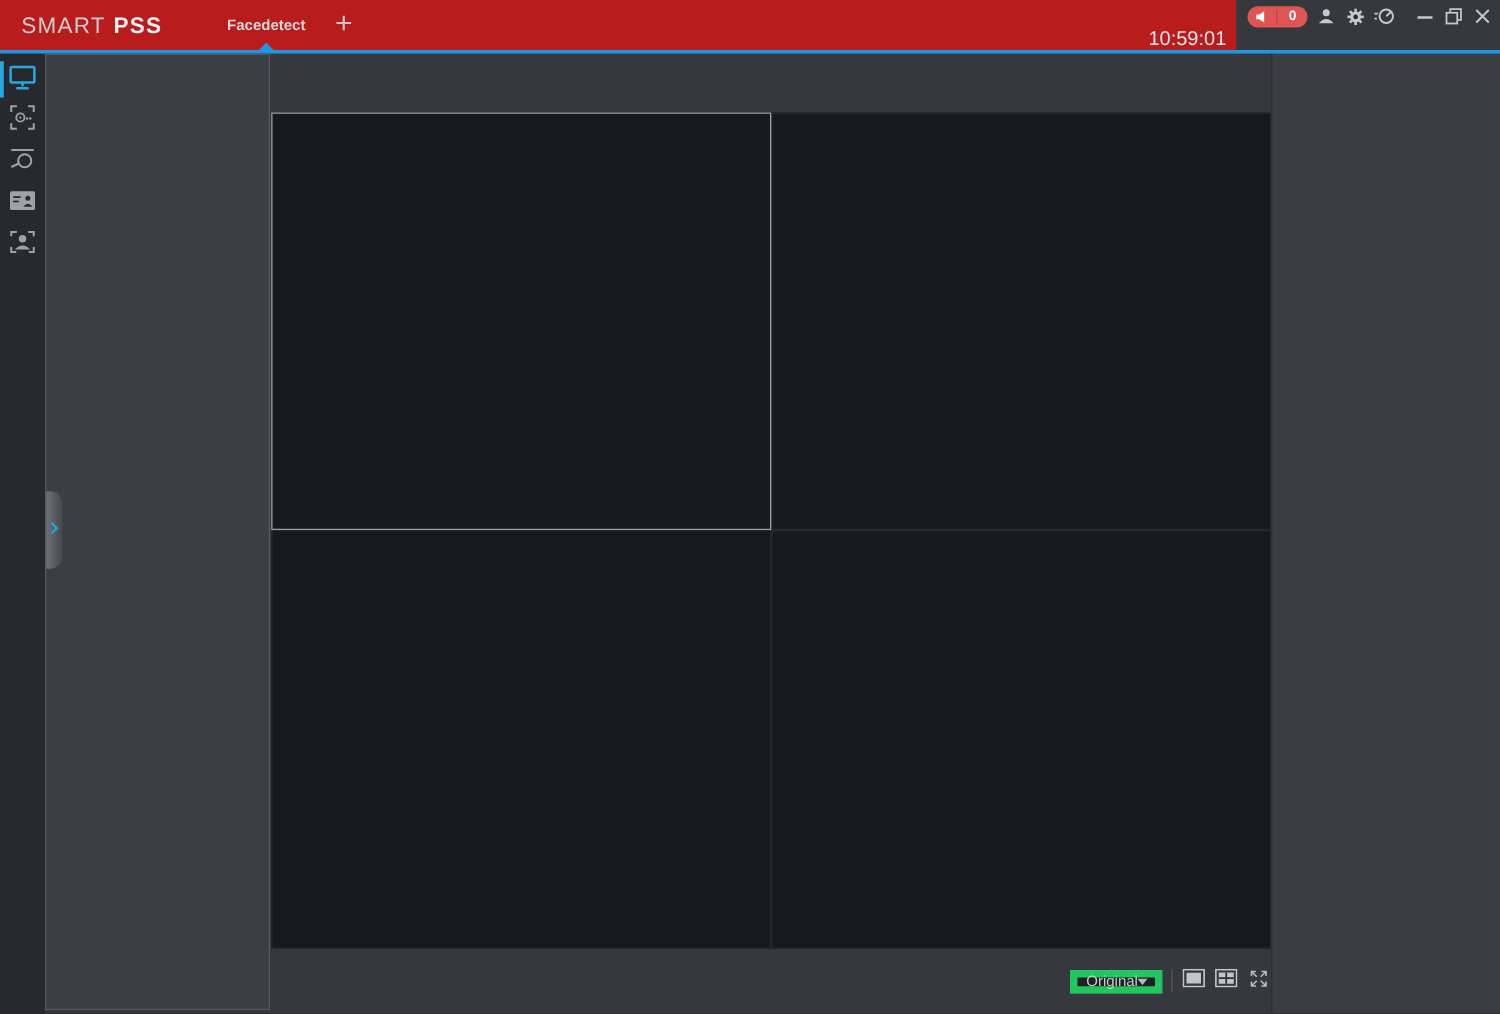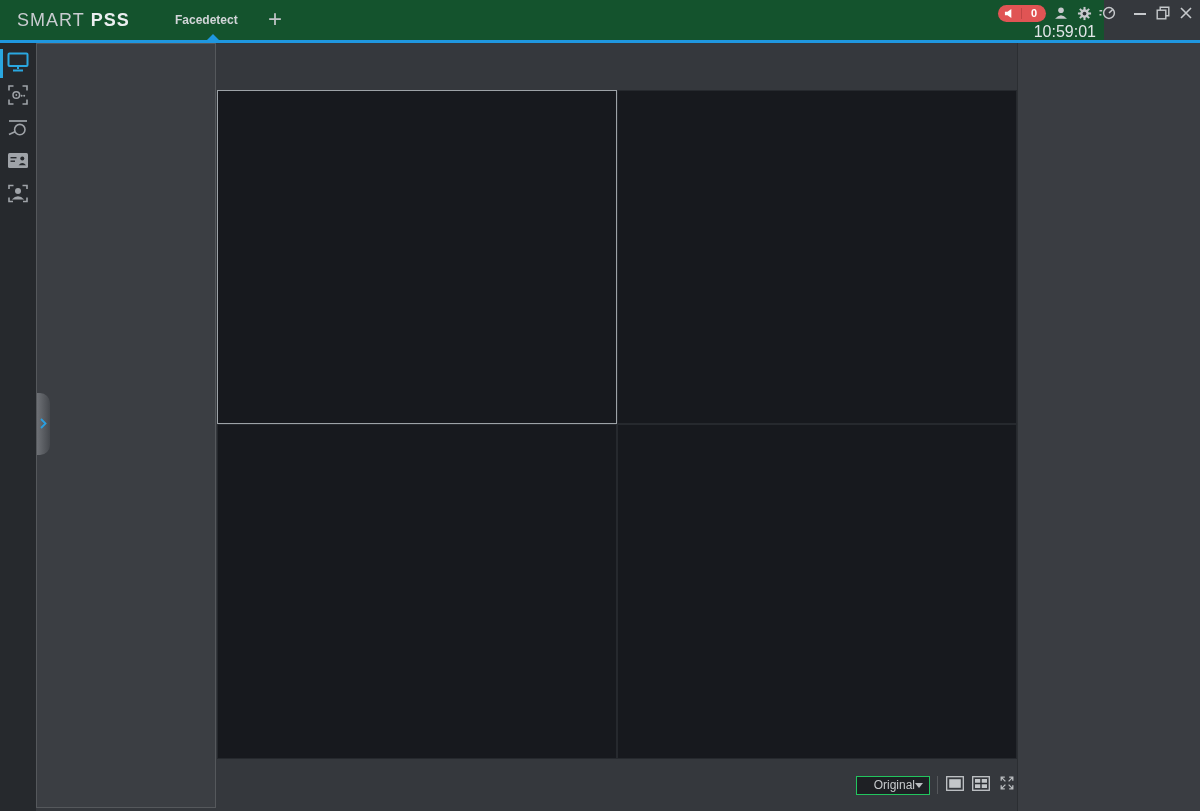--- a/index.html
+++ b/index.html
@@ -3,25 +3,25 @@
 <meta charset="utf-8">
 <style>
   html,body{margin:0;padding:0;background:#1b1d21;}
   *{box-sizing:border-box;}
   .window{
     position:relative;width:1200px;height:811px;overflow:hidden;
     background:#35383d;font-family:"Liberation Sans",sans-serif;
     -webkit-font-smoothing:antialiased;
   }
   
-  .topbar{position:absolute;left:0;top:0;width:1104px;height:40px;background:#14532d;}
+  .topbar{position:absolute;left:0;top:0;width:989px;height:40px;background:#b91c1c;}
   .accent-line{position:absolute;left:0;top:40px;width:1200px;height:3px;background:#1f97e0;}
   .logo{position:absolute;left:17px;top:0;height:40px;line-height:40px;font-size:18px;letter-spacing:1px;color:#c9ccd0;}
   .logo b{color:#eceef0;font-weight:bold;}
-  .tab{position:absolute;left:175px;top:0;width:76px;height:40px;line-height:40px;text-align:left;
+  .tab{position:absolute;left:175px;top:0;width:76px;height:40px;line-height:40px;text-align:center;
        font-size:12px;font-weight:bold;color:#d2d5d8;cursor:default;}
   .tab-indicator{position:absolute;left:207px;top:34px;width:0;height:0;
        border-left:6px solid transparent;border-right:6px solid transparent;border-bottom:6px solid #1f97e0;}
   .add-tab{position:absolute;left:262px;top:0;width:26px;height:40px;line-height:38px;text-align:center;
        font-size:24px;font-weight:100;color:#c2c5c8;}
   .alarm-pill{position:absolute;left:998px;top:5px;width:48px;height:17px;border-radius:9px;
        background:#e05454;display:flex;align-items:center;}
   .alarm-pill .spk{width:23px;display:flex;justify-content:center;align-items:center;}
   .alarm-pill .div{width:1px;height:11px;background:#c04545;}
   .alarm-pill .cnt{flex:1;text-align:center;color:#ffffff;font-size:11px;font-weight:bold;line-height:17px;}
@@ -37,21 +37,21 @@
        background:linear-gradient(90deg,#6e7176,#45484d);border-radius:0 10px 10px 0;
        display:flex;align-items:center;justify-content:center;}
   
   .main{position:absolute;left:216px;top:43px;width:801px;height:768px;background:#35383d;}
   .grid{position:absolute;left:1px;top:47px;width:800px;height:669px;display:grid;
        grid-template-columns:400px 400px;grid-template-rows:334px 335px;}
   .cell{background:#17191e;border:1px solid #26292e;}
   .cell.selected{border:1px solid #9da2a7;z-index:2;}
   
   .bottom-toolbar{position:absolute;left:856px;top:775px;height:20px;display:flex;align-items:center;gap:7px;z-index:5;}
-  .scale-dd{width:74px;height:19px;background:#1e2024;border:1px solid #22c55e;display:flex;align-items:center;text-align:right;}
+  .scale-dd{width:74px;height:19px;background:#1e2024;border:6px solid #22c55e;display:flex;align-items:center;}
   .scale-dd .val{flex:1;padding-left:7px;font-size:12px;color:#c6c9cc;line-height:17px;}
   .scale-dd .caret{width:0;height:0;border-left:4px solid transparent;border-right:4px solid transparent;
        border-top:5px solid #b9bcbf;margin-right:6px;}
   .tool-div{width:1px;height:18px;background:#55585c;}
   .tool-btn{width:19px;height:18px;display:flex;align-items:center;justify-content:center;}
   
   .right-panel{position:absolute;left:1017px;top:43px;width:183px;height:768px;background:#3a3d42;border-left:1px solid #2b2e32;}
 </style>
 </head>
 <body>

